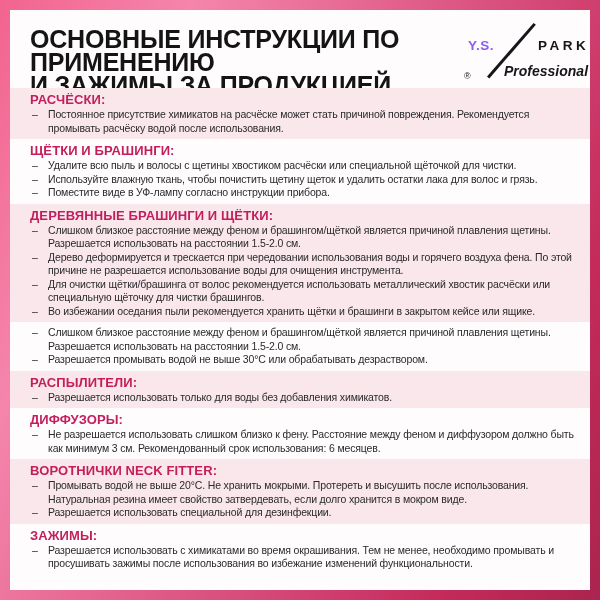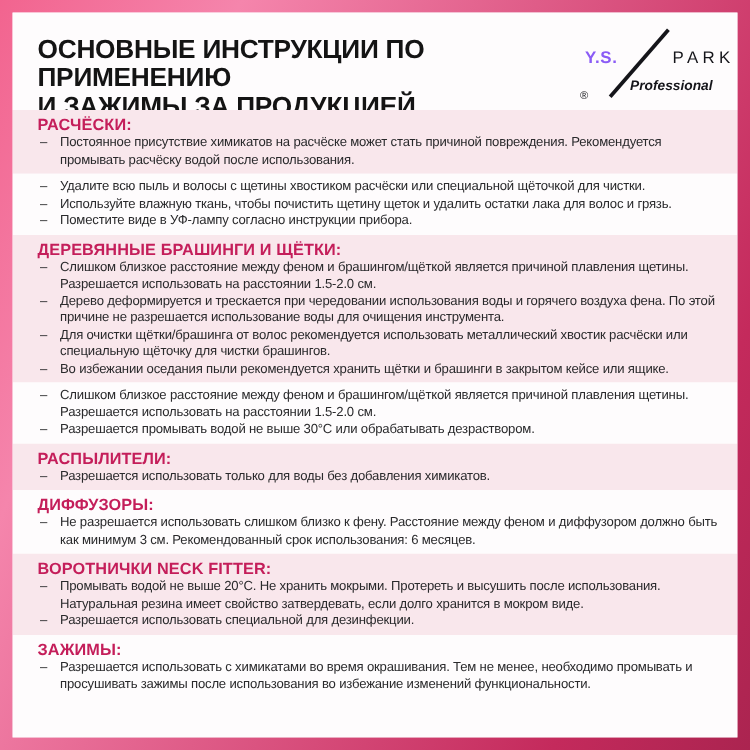--- a/index.html
+++ b/index.html
@@ -22,29 +22,29 @@
     background:var(--band-white);
     overflow:hidden;
     display:flex;flex-direction:column;
   }
   .header{
     height:78px;flex:none;
     padding:18px 150px 0 20px;
     background:var(--band-white);
   }
   .title{
-    font-size:21px;line-height:23px;font-weight:bold;
+    font-size:25px;line-height:23px;font-weight:bold;
     color:#141414;letter-spacing:-0.2px;
   }
   
   .logo{position:absolute;top:20px;right:12px;width:130px;height:52px;}
   .logo .ys{position:absolute;left:20px;top:8px;font-size:13.5px;font-weight:bold;color:#8b5cf6;letter-spacing:0.5px;}
-  .logo .park{position:absolute;left:90px;top:8px;font-size:13.5px;font-weight:normal;color:#15151a;letter-spacing:3.5px;}
+  .logo .park{position:absolute;left:90px;top:8px;font-size:13.5px;font-weight:bold;color:#15151a;letter-spacing:3.5px;}
   .logo .slash{position:absolute;left:62px;top:-15px;width:2.5px;height:71px;background:#15151a;transform:rotate(41deg);}
-  .logo .prof{position:absolute;left:56px;top:33px;font-size:11px;font-weight:bold;font-style:italic;color:#15151a;}
+  .logo .prof{position:absolute;left:56px;top:33px;font-size:14px;font-weight:bold;font-style:italic;color:#15151a;}
   .logo .reg{position:absolute;left:16px;top:41px;font-size:9px;color:#15151a;}
   
   .sections{flex:1;display:flex;flex-direction:column;overflow:hidden;}
   .section{padding:4px 6px 4px 20px;background:var(--band-white);}
   .section.pink{background:var(--band-pink);}
   .section:last-child{flex:1;}
   .section h2{
     font-size:13px;line-height:15px;font-weight:bold;
     color:var(--accent);letter-spacing:0.1px;margin-bottom:1px;
   }
@@ -78,20 +78,21 @@
     <h2>РАСЧЁСКИ:</h2>
     <div>
   <div class="bullet">
     <span class="dash">–</span>
     <span class="btext">Постоянное присутствие химикатов на расчёске может стать причиной повреждения. Рекомендуется промывать расчёску водой после использования.</span>
   </div>
 </div>
   </div>
 
   <div class="section">
+    <h2>ЩЁТКИ И БРАШИНГИ:</h2>
     <div>
   <div class="bullet">
     <span class="dash">–</span>
     <span class="btext">Удалите всю пыль и волосы с щетины хвостиком расчёски или специальной щёточкой для чистки.</span>
   </div>
 
   <div class="bullet">
     <span class="dash">–</span>
     <span class="btext">Используйте влажную ткань, чтобы почистить щетину щеток и удалить остатки лака для волос и грязь.</span>
   </div>

